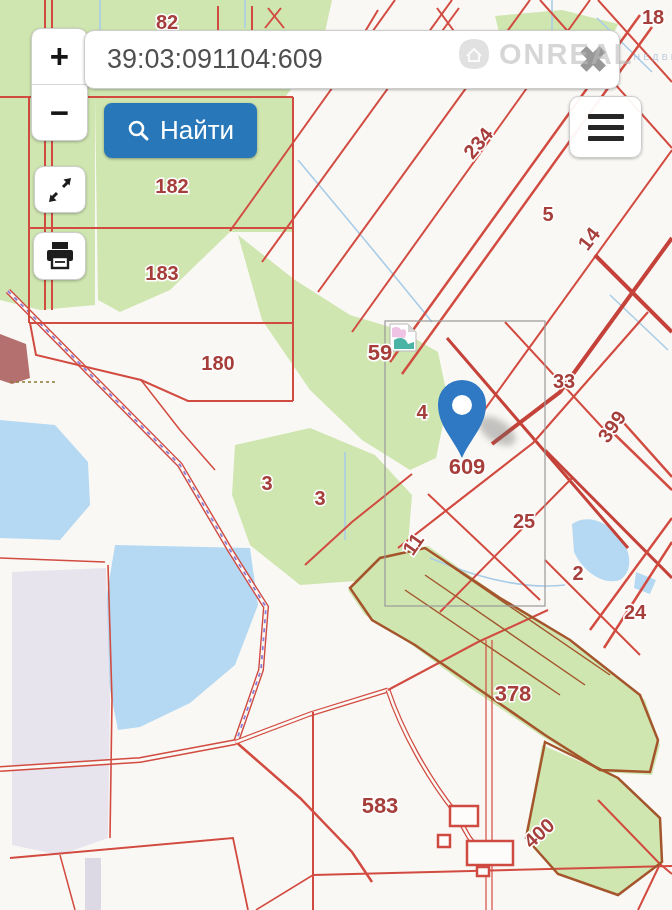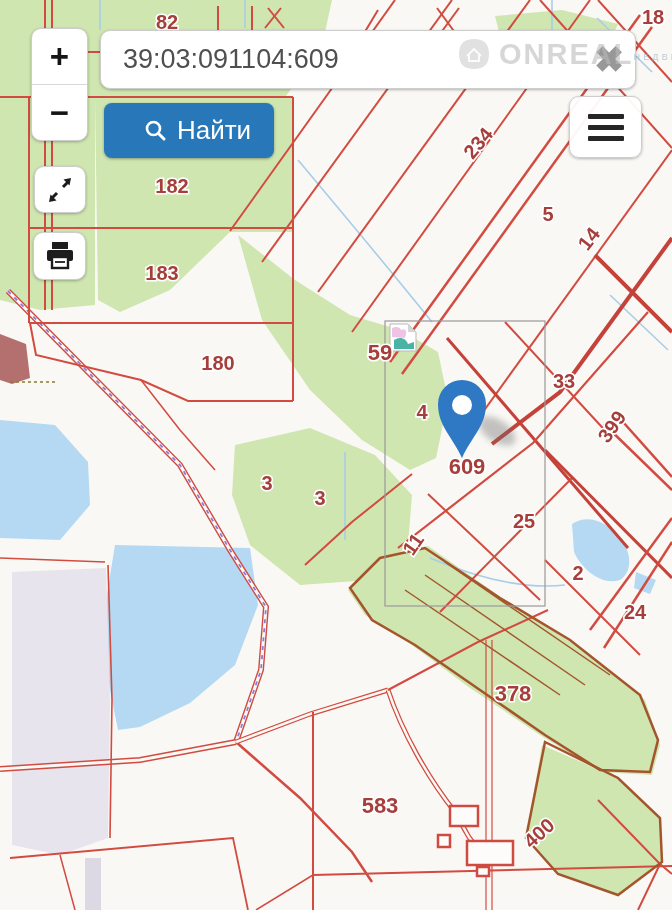--- a/index.html
+++ b/index.html
@@ -7,27 +7,27 @@
          font-family:"Liberation Sans",sans-serif;background:#faf8f4;}
   svg.map{position:absolute;left:0;top:0;}
 
   .panel{position:absolute;background:#fff;border:1px solid #cdcdcd;border-radius:10px;
          box-shadow:0 1px 3px rgba(0,0,0,.28);box-sizing:border-box;}
   .zoom-panel{left:31px;top:28px;width:57px;height:113px;display:flex;flex-direction:column;}
   .zoom-btn{flex:1;display:flex;align-items:center;justify-content:center;
             font-size:33px;font-weight:700;color:#151515;cursor:pointer;line-height:1;}
   .zoom-divider{height:1px;background:#d8d8d8;}
 
-  .search-bar{left:100px;top:30px;width:536px;height:59px;display:flex;align-items:center;}
+  .search-bar{left:84px;top:30px;width:536px;height:59px;display:flex;align-items:center;}
   .search-text{flex:1;font-size:27px;color:#4f4f4f;padding-left:22px;white-space:nowrap;overflow:hidden;}
   .clear-btn{width:52px;font-size:36px;color:#989898;font-weight:700;text-align:center;cursor:pointer;line-height:1;}
 
   .find-btn{position:absolute;left:104px;top:103px;width:153px;height:55px;background:#2878b9;
             border-radius:8px;color:#fff;display:flex;align-items:center;justify-content:center;
-            gap:10px;font-size:26px;box-shadow:0 1px 3px rgba(0,0,0,.35);cursor:pointer;padding-left:17px;}
+            gap:10px;font-size:26px;box-shadow:0 1px 3px rgba(0,0,0,.35);cursor:pointer;}
 
   .fs-btn{left:34px;top:166px;width:52px;height:47px;display:flex;align-items:center;justify-content:center;cursor:pointer;}
   .print-btn{left:33px;top:232px;width:53px;height:48px;display:flex;align-items:center;justify-content:center;cursor:pointer;}
   .menu-btn{left:569px;top:96px;width:73px;height:62px;display:flex;flex-direction:column;
             justify-content:center;align-items:center;gap:6px;cursor:pointer;background:rgba(255,255,255,.95);}
   .menu-bar{width:36px;height:5px;background:#262626;border-radius:1px;}
 
   .watermark{position:absolute;left:456px;top:36px;display:flex;align-items:center;gap:7px;pointer-events:none;}
   .wm-text{display:flex;}
   .wm-brand{font-size:29px;font-weight:700;color:rgba(185,185,185,.58);letter-spacing:2px;line-height:1;}

